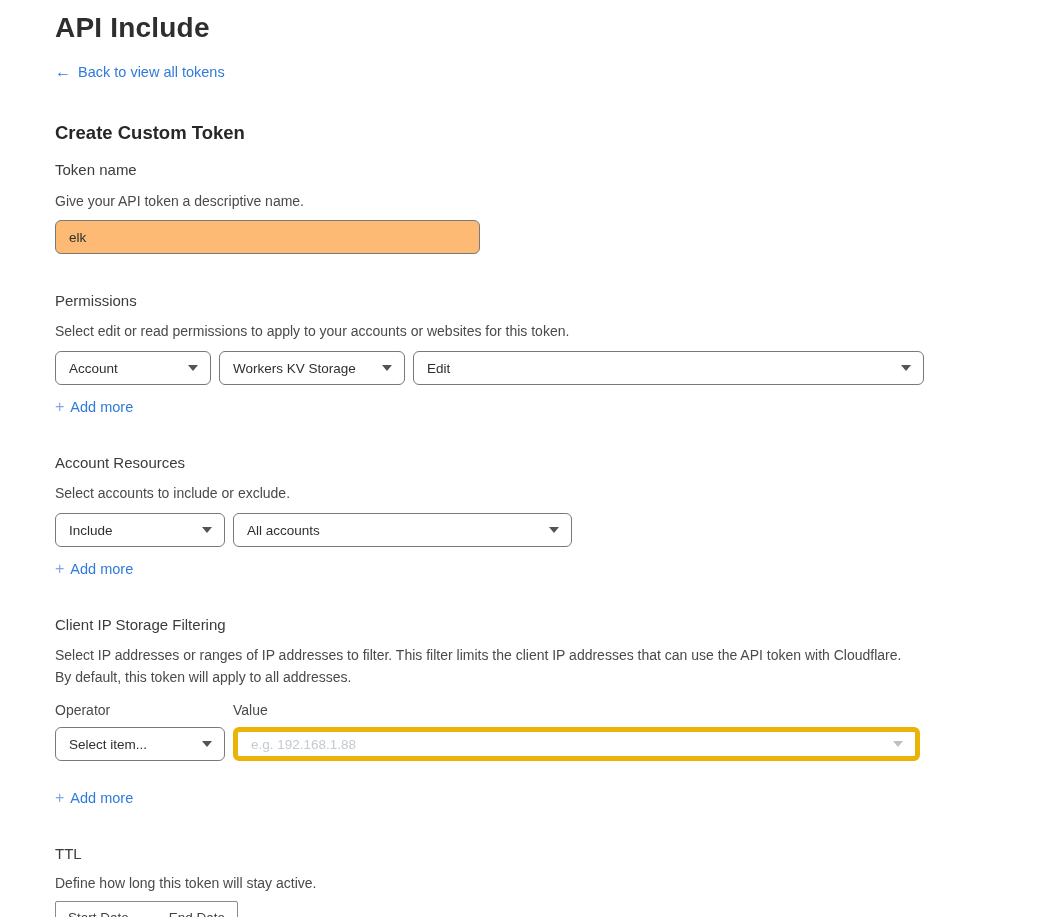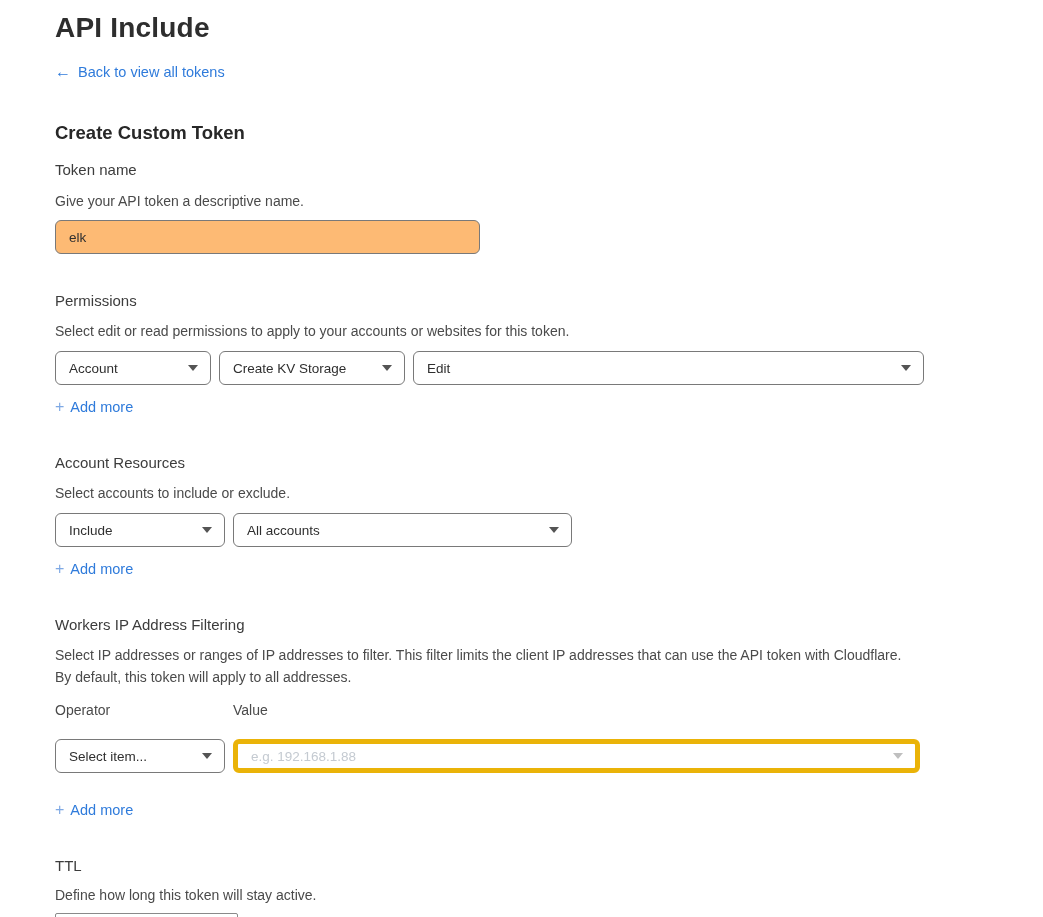--- a/index.html
+++ b/index.html
@@ -83,21 +83,21 @@
   
   <div class="section">
     <div class="field-label">Permissions</div>
     <div class="field-desc">Select edit or read permissions to apply to your accounts or websites for this token.</div>
     <div class="controls-row">
       <div class="select" style="width:156px">
         <span>Account</span>
         <span class="caret"></span>
       </div>
       <div class="select" style="width:186px">
-        <span>Create KV Storage</span>
+        <span>Workers KV Storage</span>
         <span class="caret"></span>
       </div>
       <div class="select" style="width:511px">
         <span>Edit</span>
         <span class="caret"></span>
       </div>
     </div>
     <div class="add-more">
       <span class="plus">+</span>
       <span>Add more</span>
@@ -119,27 +119,27 @@
       </div>
     </div>
     <div class="add-more">
       <span class="plus">+</span>
       <span>Add more</span>
     </div>
   </div>
 
   
   <div class="section">
-    <div class="field-label">Workers IP Address Filtering</div>
+    <div class="field-label">Client IP Storage Filtering</div>
     <div class="field-desc ip-desc">Select IP addresses or ranges of IP addresses to filter. This filter limits the client IP addresses that can use the API token with Cloudflare. By default, this token will apply to all addresses.</div>
     <div class="labels-row">
       <div class="mini-label op">Operator</div>
       <div class="mini-label">Value</div>
     </div>
-    <div class="controls-row" style="margin-top:21px">
+    <div class="controls-row" style="margin-top:9px">
       <div class="select" style="width:170px">
         <span>Select item...</span>
         <span class="caret"></span>
       </div>
       <div class="combo-disabled">
         <input type="text" readonly="" placeholder="e.g. 192.168.1.88" style="">
         <span class="caret caret-disabled"></span>
       </div>
     </div>
     <div class="add-more add-more-ip">

